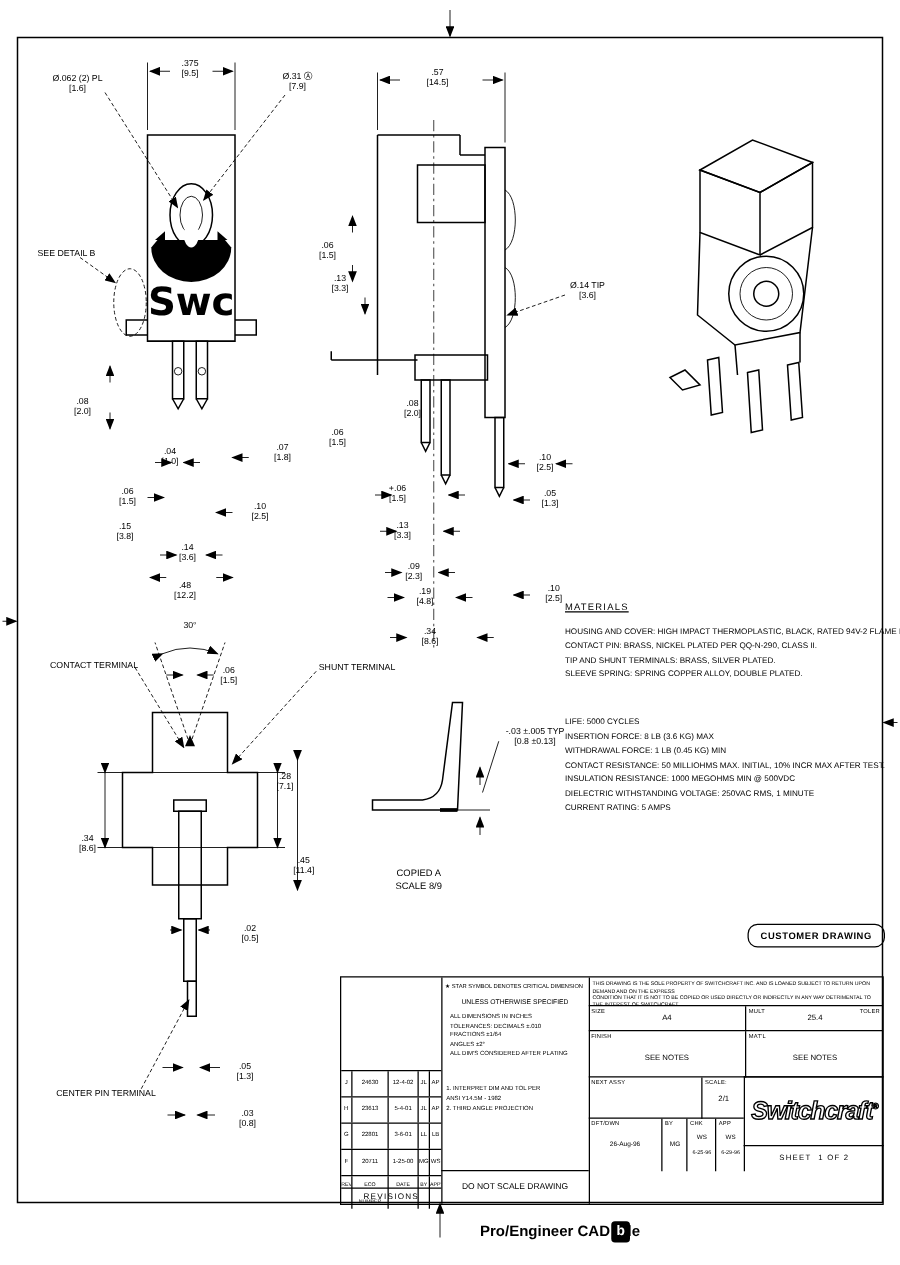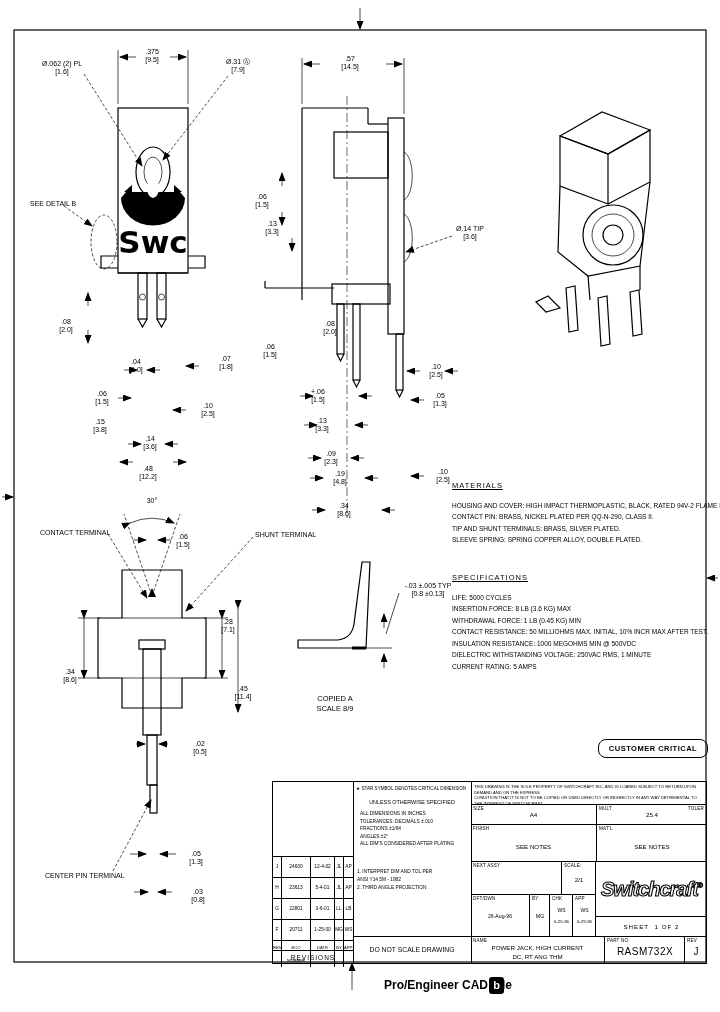--- a/index.html
+++ b/index.html
@@ -378,33 +378,32 @@
   <div class="note-heading">MATERIALS</div>
   <div>
       <div class="note-line">HOUSING AND COVER: HIGH IMPACT THERMOPLASTIC, BLACK, RATED 94V-2 FLAME RES.</div>
       <div class="note-line">CONTACT PIN: BRASS, NICKEL PLATED PER QQ-N-290, CLASS II.</div>
       <div class="note-line">TIP AND SHUNT TERMINALS: BRASS, SILVER PLATED.</div>
       <div class="note-line">SLEEVE SPRING: SPRING COPPER ALLOY, DOUBLE PLATED.</div>
     </div>
 </div>
 
 <div class="note-block" style="left:452px;top:572px;">
-  <div class="note-heading">SPECIFICATIONS</div>
   <div>
       <div class="note-line">LIFE: 5000 CYCLES</div>
       <div class="note-line">INSERTION FORCE: 8 LB (3.6 KG) MAX</div>
       <div class="note-line">WITHDRAWAL FORCE: 1 LB (0.45 KG) MIN</div>
       <div class="note-line">CONTACT RESISTANCE: 50 MILLIOHMS MAX. INITIAL, 10% INCR MAX AFTER TEST.</div>
       <div class="note-line">INSULATION RESISTANCE: 1000 MEGOHMS MIN @ 500VDC</div>
       <div class="note-line">DIELECTRIC WITHSTANDING VOLTAGE: 250VAC RMS, 1 MINUTE</div>
       <div class="note-line">CURRENT RATING: 5 AMPS</div>
     </div>
 </div>
 
-<div class="stamp">CUSTOMER CRITICAL</div>
+<div class="stamp">CUSTOMER DRAWING</div>
 
 <div class="tb">
   <div class="v" style="left:80px"></div>
   <div class="v" style="left:198px"></div>
 
   <div class="rev-rows">
     <div id="rev-body">
         <div class="rev-row">
           <span>J</span>
           <span>24630</span>
@@ -527,36 +526,19 @@
         <span class="cell-val" style="top:12px;font-size:5px;">WS</span>
         <span class="cell-val" style="top:24px;font-size:4.4px;">6-25-96</span>
       </div>
       <div class="abs bl" style="left:101px;width:23px;height:42px;">
         <span class="cell-label">APP</span>
         <span class="cell-val" style="top:12px;font-size:5px;">WS</span>
         <span class="cell-val" style="top:24px;font-size:4.4px;">6-29-96</span>
       </div>
     </div>
 
-    <div class="row" style="top:154px;height:27px;">
-      <div class="abs" style="left:0;width:133px;height:27px;">
-        <span class="cell-label">NAME</span>
-        <div class="name-val">
-          <div>POWER JACK, HIGH CURRENT</div>
-          <div>DC, RT ANG THM</div>
-        </div>
-      </div>
-      <div class="abs bl" style="left:133px;width:80px;height:27px;">
-        <span class="cell-label">PART NO.</span>
-        <span class="part-val">RASM732X</span>
-      </div>
-      <div class="abs bl" style="left:213px;width:22px;height:27px;">
-        <span class="cell-label">REV</span>
-        <span class="rev-val">J</span>
-      </div>
-    </div>
   </div>
 </div>
 
 <div class="footer">Pro/Engineer CAD File</div>
 <div class="badge">b</div>
 
 <div style="position:absolute;left:153px;top:224px;transform:translateX(-50%);font-size:31px;font-weight:bold;font-family:'DejaVu Sans',sans-serif;" class="swc-logo-text">Swc</div>
 
 </body></html>

